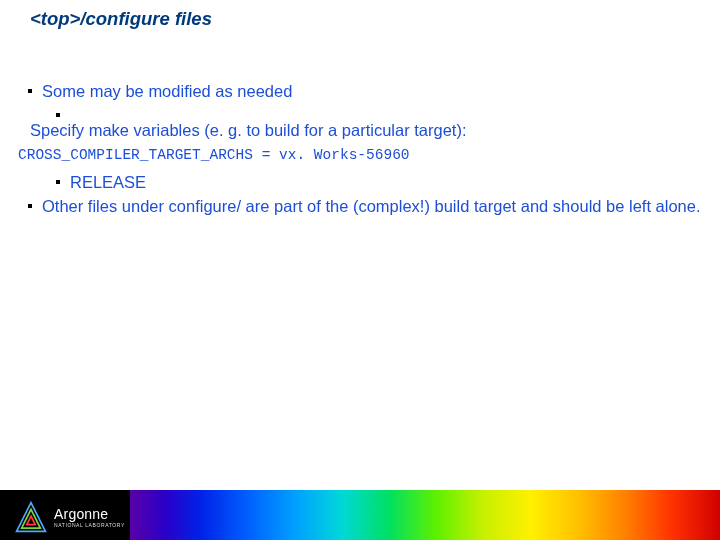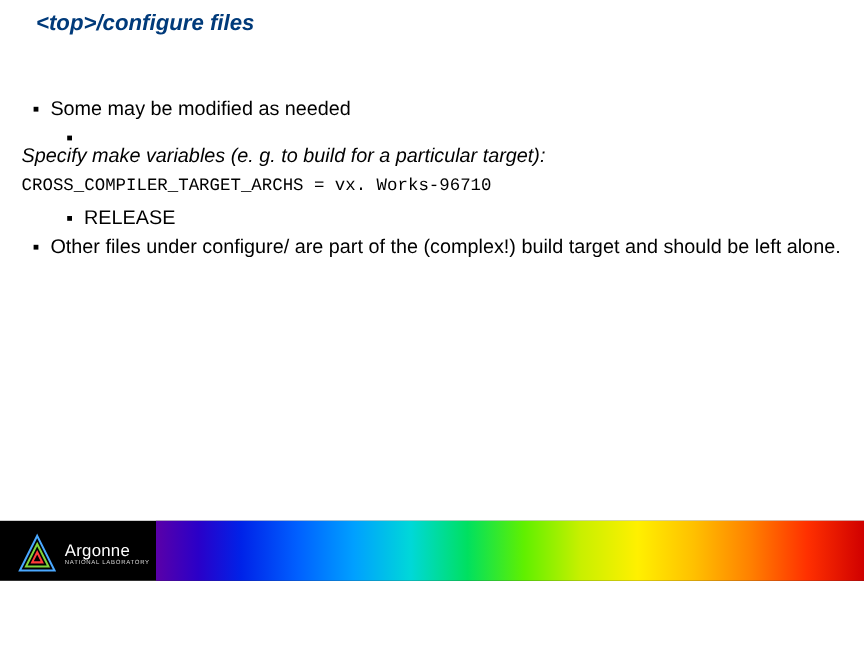--- a/index.html
+++ b/index.html
@@ -1,46 +1,46 @@
 <!DOCTYPE html>
 <html><head>
 <meta charset="utf-8">
 <style>
   * { margin: 0; padding: 0; box-sizing: border-box; }
   html, body { width: 720px; height: 540px; font-family: Arial, Helvetica, sans-serif; background: #fff; overflow: hidden; }
-  .slide { position: relative; width: 720px; height: 484px; background: #fff; }
+  .slide { position: relative; width: 720px; height: 540px; background: #fff; }
   .title {
     position: absolute;
     left: 30px; top: 8px;
     font-size: 18.5px;
     font-weight: bold;
     font-style: italic;
     color: #003a7a;
     font-family: Arial, Helvetica, sans-serif;
   }
   .body {
     position: absolute;
     left: 18px; right: 18px; top: 80px;
-    color: #000000;
+    color: #1d4ed8;
     font-size: 16.5px;
     line-height: 1.35;
   }
   .row { display: flex; align-items: flex-start; margin-bottom: 2px; }
   .dot {
     flex: 0 0 auto;
     width: 4px; height: 4px;
     background: #000;
     margin-top: 9px;
     margin-right: 10px;
     border-radius: 0;
   }
   .ind0 { margin-left: 10px; }
   .ind0 .dot { margin-left: 0; }
   .ind1 { margin-left: 38px; }
-  .noind { margin-left: 0; font-style: italic; }
+  .noind { margin-left: 12px; }
   .code {
     font-family: "Courier New", Courier, monospace;
     font-size: 14.5px;
     margin-top: 4px;
     margin-bottom: 6px;
     margin-left: 0;
   }
   .footer {
     position: absolute;
     left: 0; right: 0; bottom: 0; height: 50px;
@@ -82,21 +82,21 @@
     </div>
 
     <div class="row ind1">
       <span class="dot"></span>
     </div>
 
     <div class="row noind">
       <span>Specify make variables (e. g. to build for a particular target):</span>
     </div>
 
-    <div class="code">CROSS_COMPILER_TARGET_ARCHS = vx. Works-96710</div>
+    <div class="code">CROSS_COMPILER_TARGET_ARCHS = vx. Works-56960</div>
 
     <div class="row ind1">
       <span class="dot"></span>
       <span>RELEASE</span>
     </div>
 
 
     <div class="row ind0">
       <span class="dot"></span>
       <span>Other files under configure/ are part of the (complex!) build target and should be left alone.</span>

